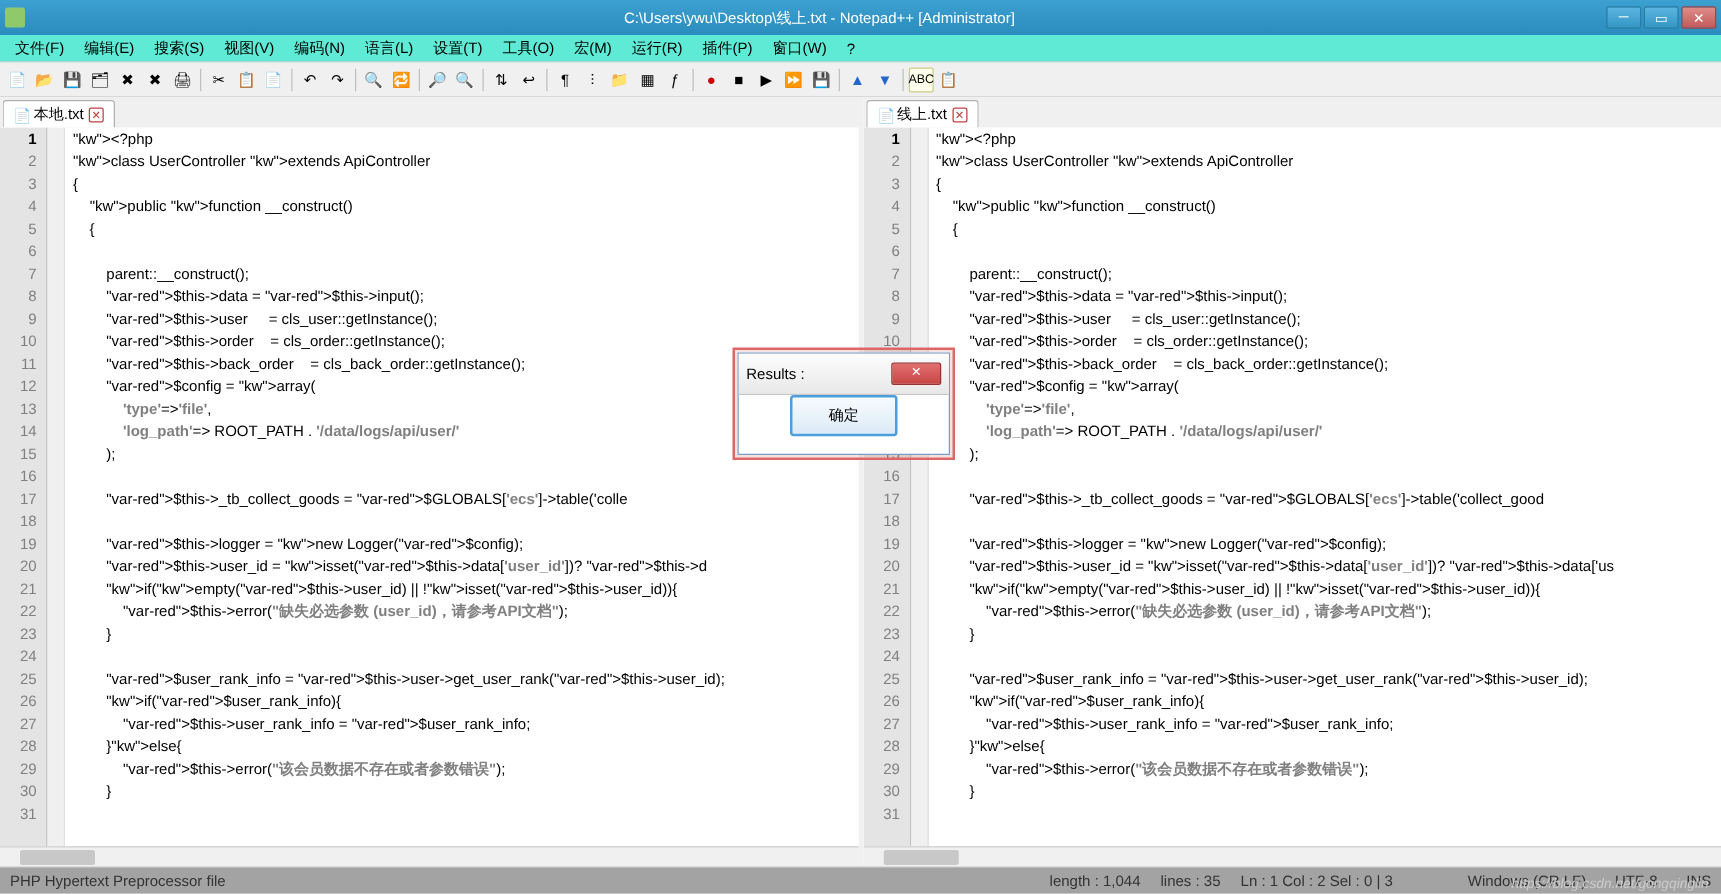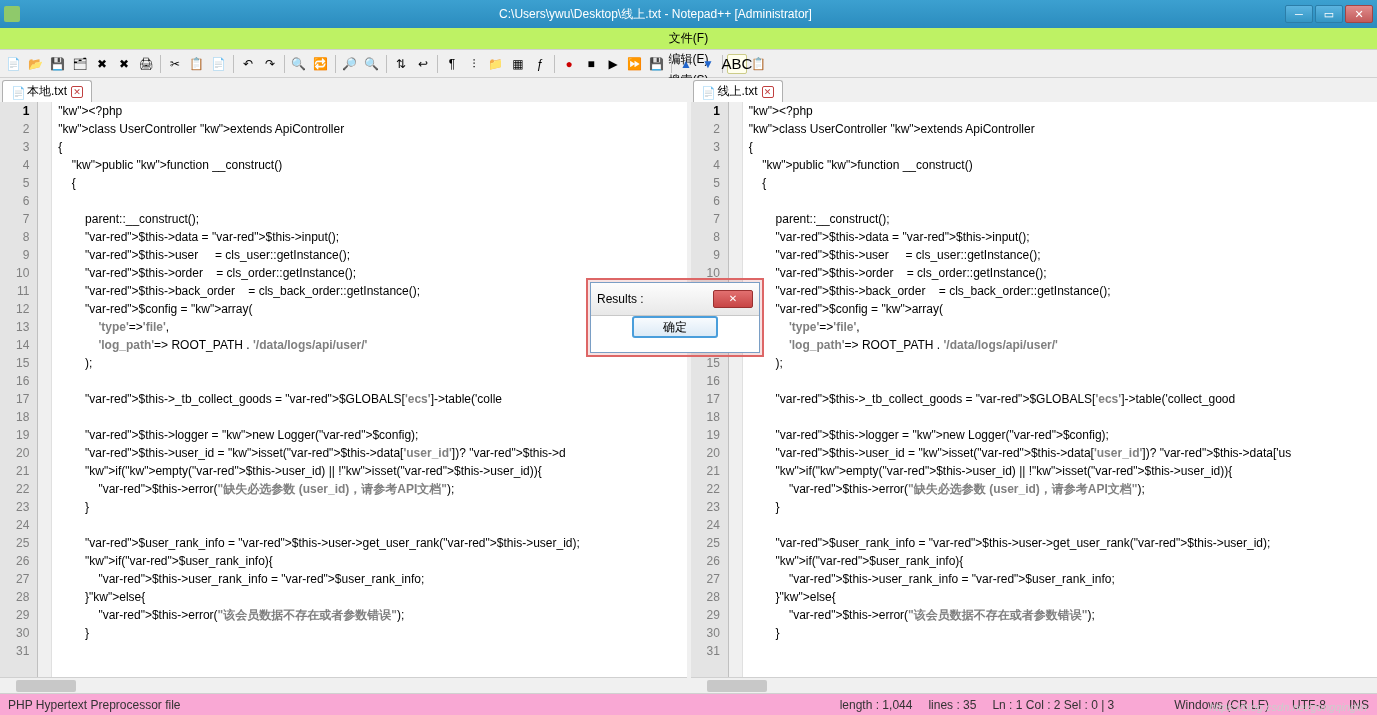--- a/index.html
+++ b/index.html
@@ -5,21 +5,21 @@
 * { margin: 0; padding: 0; box-sizing: border-box; font-family: "Segoe UI", Tahoma, sans-serif; font-size: 12px; }
 body { background: #f0f0f0; width: 1377px; height: 715px; overflow: hidden; position: relative; }
 
 .titlebar { height: 28px; background: linear-gradient(#3ca0d0, #2b8cbe); color: #fff; display: flex; align-items: center; padding: 0 4px; text-align: center; }
 .titlebar .app-icon { width: 16px; height: 16px; background: #8fc96b; margin-right: 6px; border-radius: 2px; }
 .titlebar .title { flex: 1; font-size: 12px; }
 .win-btns { display: flex; gap: 2px; }
 .win-btn { width: 28px; height: 18px; background: linear-gradient(#5cb4e0, #3496c4); border: 1px solid #2b7da8; border-radius: 2px; color: #fff; display: flex; align-items: center; justify-content: center; font-size: 11px; cursor: pointer; }
 .win-btn.close { background: linear-gradient(#e08c8c, #c25a5a); border-color: #a04545; }
 
-.menubar { height: 22px; background: #bef264; display: flex; align-items: center; padding: 0 4px; border-bottom: 1px solid #d0d0d0; flex-direction: column; }
+.menubar { height: 22px; background: #5eead4; display: flex; align-items: center; padding: 0 4px; border-bottom: 1px solid #d0d0d0; }
 .menu-item { padding: 2px 8px; cursor: pointer; }
 
 .toolbar { height: 28px; background: #f0f0f0; display: flex; align-items: center; padding: 2px 4px; gap: 2px; border-bottom: 1px solid #d0d0d0; }
 .tb-btn { width: 20px; height: 20px; display: flex; align-items: center; justify-content: center; cursor: pointer; border-radius: 2px; }
 .tb-sep { width: 1px; height: 18px; background: #c0c0c0; margin: 0 2px; }
 
 .workspace { display: flex; height: calc(100% - 28px - 22px - 28px - 22px); }
 .pane { flex: 1; display: flex; flex-direction: column; border-right: 4px solid #f0f0f0; background: #fff; }
 .pane:last-child { border-right: none; }
 
@@ -33,33 +33,33 @@
 .gutter .ln { height: 18px; }
 .gutter .ln.active { color: #000; font-weight: bold; }
 .fold-col { width: 14px; background: #f0f0f0; border-right: 1px solid #e0e0e0; }
 .code { flex: 1; padding: 0 6px; white-space: pre; overflow: hidden; color: #000; }
 .code .line { height: 18px; }
 .str { color: #808080; font-weight: bold; }
 
 .hscroll { height: 16px; background: #f0f0f0; border-top: 1px solid #d0d0d0; position: relative; }
 .hscroll .thumb { position: absolute; left: 16px; top: 2px; width: 60px; height: 12px; background: #c8c8c8; border-radius: 2px; }
 
-.statusbar { height: 22px; background: #f9a8d4; border-top: 1px solid #d0d0d0; display: flex; align-items: center; padding: 0 8px; font-size: 11px; color: #333; }
+.statusbar { height: 22px; background: #a3a3a3; border-top: 1px solid #d0d0d0; display: flex; align-items: center; padding: 0 8px; font-size: 11px; color: #333; }
 .statusbar .sb-left { flex: 1; }
 .statusbar .sb-mid { display: flex; gap: 16px; justify-content: flex-end; }
 .statusbar .sb-right { display: flex; gap: 23px; margin-left: 60px; }
 .watermark { position: absolute; right: 10px; bottom: 2px; color: #ccc; font-size: 11px; pointer-events: none; font-style: italic; }
 
 .dialog { position: absolute; left: 590px; top: 282px; width: 170px; border: 1px solid #7a9ec5; background: #fff; box-shadow: 0 0 0 2px rgba(200,60,60,0.15); outline: 2px solid #d66; outline-offset: 2px; }
 .dialog-title { height: 26px; background: linear-gradient(#fdfdfd, #e8e8e8); border-bottom: 1px solid #c8c8c8; display: flex; align-items: center; padding: 16px 6px; font-size: 12px; }
 .dialog-title .t { flex: 1; }
 .dialog-close { width: 40px; height: 18px; background: linear-gradient(#e27070, #c74545); border: 1px solid #9a3030; border-radius: 2px; color: #fff; text-align: center; line-height: 16px; font-size: 10px; cursor: pointer; }
 .dialog-body { padding: 20px 12px 16px 12px; font-size: 12px; color: #333; }
 .dialog-btns { padding: 0 12px 14px 12px; display: flex; justify-content: center; }
-.dialog-btn { width: 86px; height: 22px; border: 2px solid #4a9edb; background: linear-gradient(#f8fbfe, #dceaf6); border-radius: 3px; cursor: pointer; display: flex; align-items: center; justify-content: center; }
+.dialog-btn { width: 86px; height: 33px; border: 2px solid #4a9edb; background: linear-gradient(#f8fbfe, #dceaf6); border-radius: 3px; cursor: pointer; display: flex; align-items: center; justify-content: center; }
 </style>
 </head>
 <body>
 
 <div class="titlebar">
   <span class="app-icon"></span>
   <span class="title">C:\Users\ywu\Desktop\线上.txt - Notepad++ [Administrator]</span>
   <div class="win-btns">
     <div class="win-btn">─</div>
     <div class="win-btn">▭</div>
@@ -116,21 +116,21 @@
   <div class="tb-sep"></div>
   <div class="tb-btn" style="color:#c00">●</div>
   <div class="tb-btn">■</div>
   <div class="tb-btn">▶</div>
   <div class="tb-btn">⏩</div>
   <div class="tb-btn">💾</div>
   <div class="tb-sep"></div>
   <div class="tb-btn" style="color:#26c">▲</div>
   <div class="tb-btn" style="color:#26c">▼</div>
   <div class="tb-sep"></div>
-  <div class="tb-btn" style="font-size:15px;background:#ffe;border:1px solid #cc8">ABC</div>
+  <div class="tb-btn" style="font-size:10px;background:#ffe;border:1px solid #cc8">ABC</div>
   <div class="tb-btn">📋</div>
 </div>
 
 <div class="workspace">
 
   <div class="pane">
     <div class="tabs">
       <div class="tab">
         <span class="tab-icon">📄</span>
         <span>本地.txt</span>

